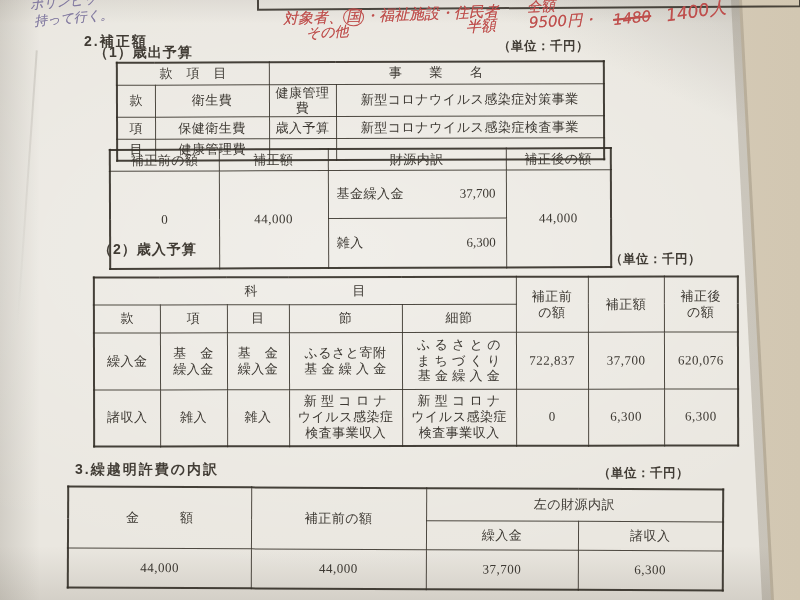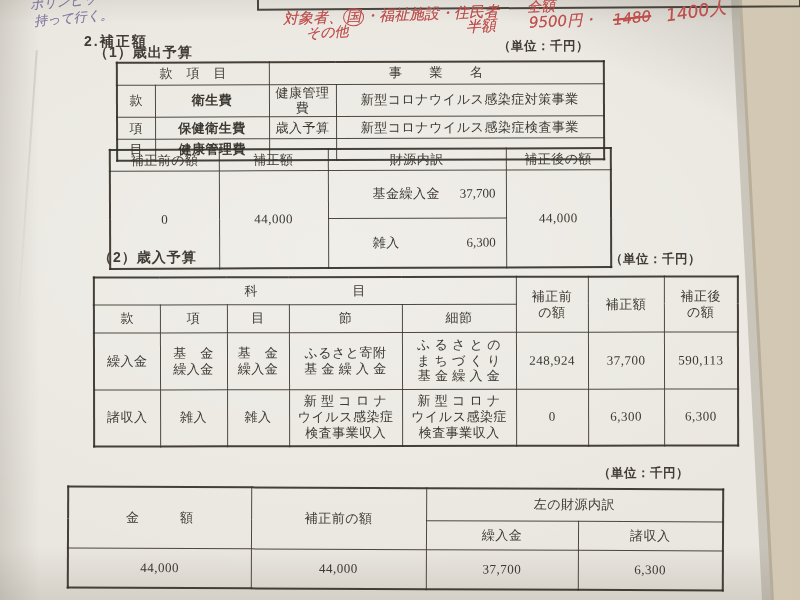--- a/index.html
+++ b/index.html
@@ -46,22 +46,22 @@
   
   table.t{position:absolute;border-collapse:collapse;table-layout:fixed;}
   table.t td{
     border:1.5px solid rgba(55,50,42,.88);
     padding:0 2px;text-align:center;vertical-align:middle;
     font-size:13px;line-height:1.22;white-space:pre-line;overflow:hidden;
     color:#3c3832;letter-spacing:0.5px;
   }
   table.t{border:2px solid rgba(50,45,38,.9);}
   td.num{text-align:right;padding-right:9px;font-size:13.5px;letter-spacing:0;}
-  td.lft{text-align:left;padding-left:8px;font-weight:bold;}
-  .src{display:flex;justify-content:space-between;align-items:center;padding:0 8px 0 6px;margin-left:36px;}
+  td.lft{text-align:left;padding-left:8px;}
+  .src{display:flex;justify-content:space-between;align-items:center;padding:0 8px 0 6px;}
   .src .v{letter-spacing:0;}
   
   .hw{position:absolute;white-space:nowrap;font-family:"DejaVu Sans",sans-serif;font-style:italic;}
   .red{color:#bf4e4c;text-shadow:0 0 .6px rgba(191,78,76,.65);}
   .purple{color:#837ba1;text-shadow:0 0 .5px rgba(131,123,161,.6);}
   .circled{display:inline-block;border:1.3px solid #bf4e4c;border-radius:50%;padding:0 2px;line-height:1.05;}
   .strike{text-decoration:line-through;text-decoration-thickness:2px;}
 </style>
 </head>
 <body>
@@ -152,21 +152,21 @@
       <td>
         <div class="src">
           <span>雑入</span>
           <span class="v">6,300</span>
         </div>
       </td>
     </tr>
   </tbody>
     </table>
 
-  <div class="h sub" style="left:98px;top:249px;">（2）歳入予算</div>
+  <div class="h sub" style="left:98px;top:241px;">（2）歳入予算</div>
   <div class="h unit" style="left:610px;top:251px;">（単位：千円）</div>
 
   <table class="t" style="left:93px;top:276px;width:644px;transform:rotate(-0.1deg);">
     <colgroup>
       <col style="width:66px">
         <col style="width:67px">
         <col style="width:62px">
         <col style="width:113px">
       <col style="width:114px">
         <col style="width:72px">
@@ -193,41 +193,42 @@
       <td>繰入金</td>
       <td>基　金
 繰入金</td>
       <td>基　金
 繰入金</td>
       <td>ふるさと寄附
 基 金 繰 入 金</td>
       <td>ふ る さ と の
 ま ち づ く り
 基 金 繰 入 金</td>
-      <td class="num">248,924</td>
+      <td class="num">722,837</td>
       <td class="num">37,700</td>
-      <td class="num">590,113</td>
+      <td class="num">620,076</td>
     </tr>
     <tr style="height:57px">
       <td>諸収入</td>
       <td>雑入</td>
       <td>雑入</td>
       <td>新 型 コ ロ ナ
 ウイルス感染症
 検査事業収入</td>
       <td>新 型 コ ロ ナ
 ウイルス感染症
 検査事業収入</td>
       <td class="num">0</td>
       <td class="num">6,300</td>
       <td class="num">6,300</td>
     </tr>
   </tbody>
     </table>
 
+  <div class="h bold" style="left:75px;top:461px;">3.繰越明許費の内訳</div>
   <div class="h unit" style="left:598px;top:465px;">（単位：千円）</div>
 
   <table class="t" style="left:67px;top:487px;width:655px;transform:rotate(0.25deg);">
     <colgroup>
         <col style="width:183px">
         <col style="width:175px">
         <col style="width:152px">
         <col style="width:145px">
       </colgroup>
     <tbody>

